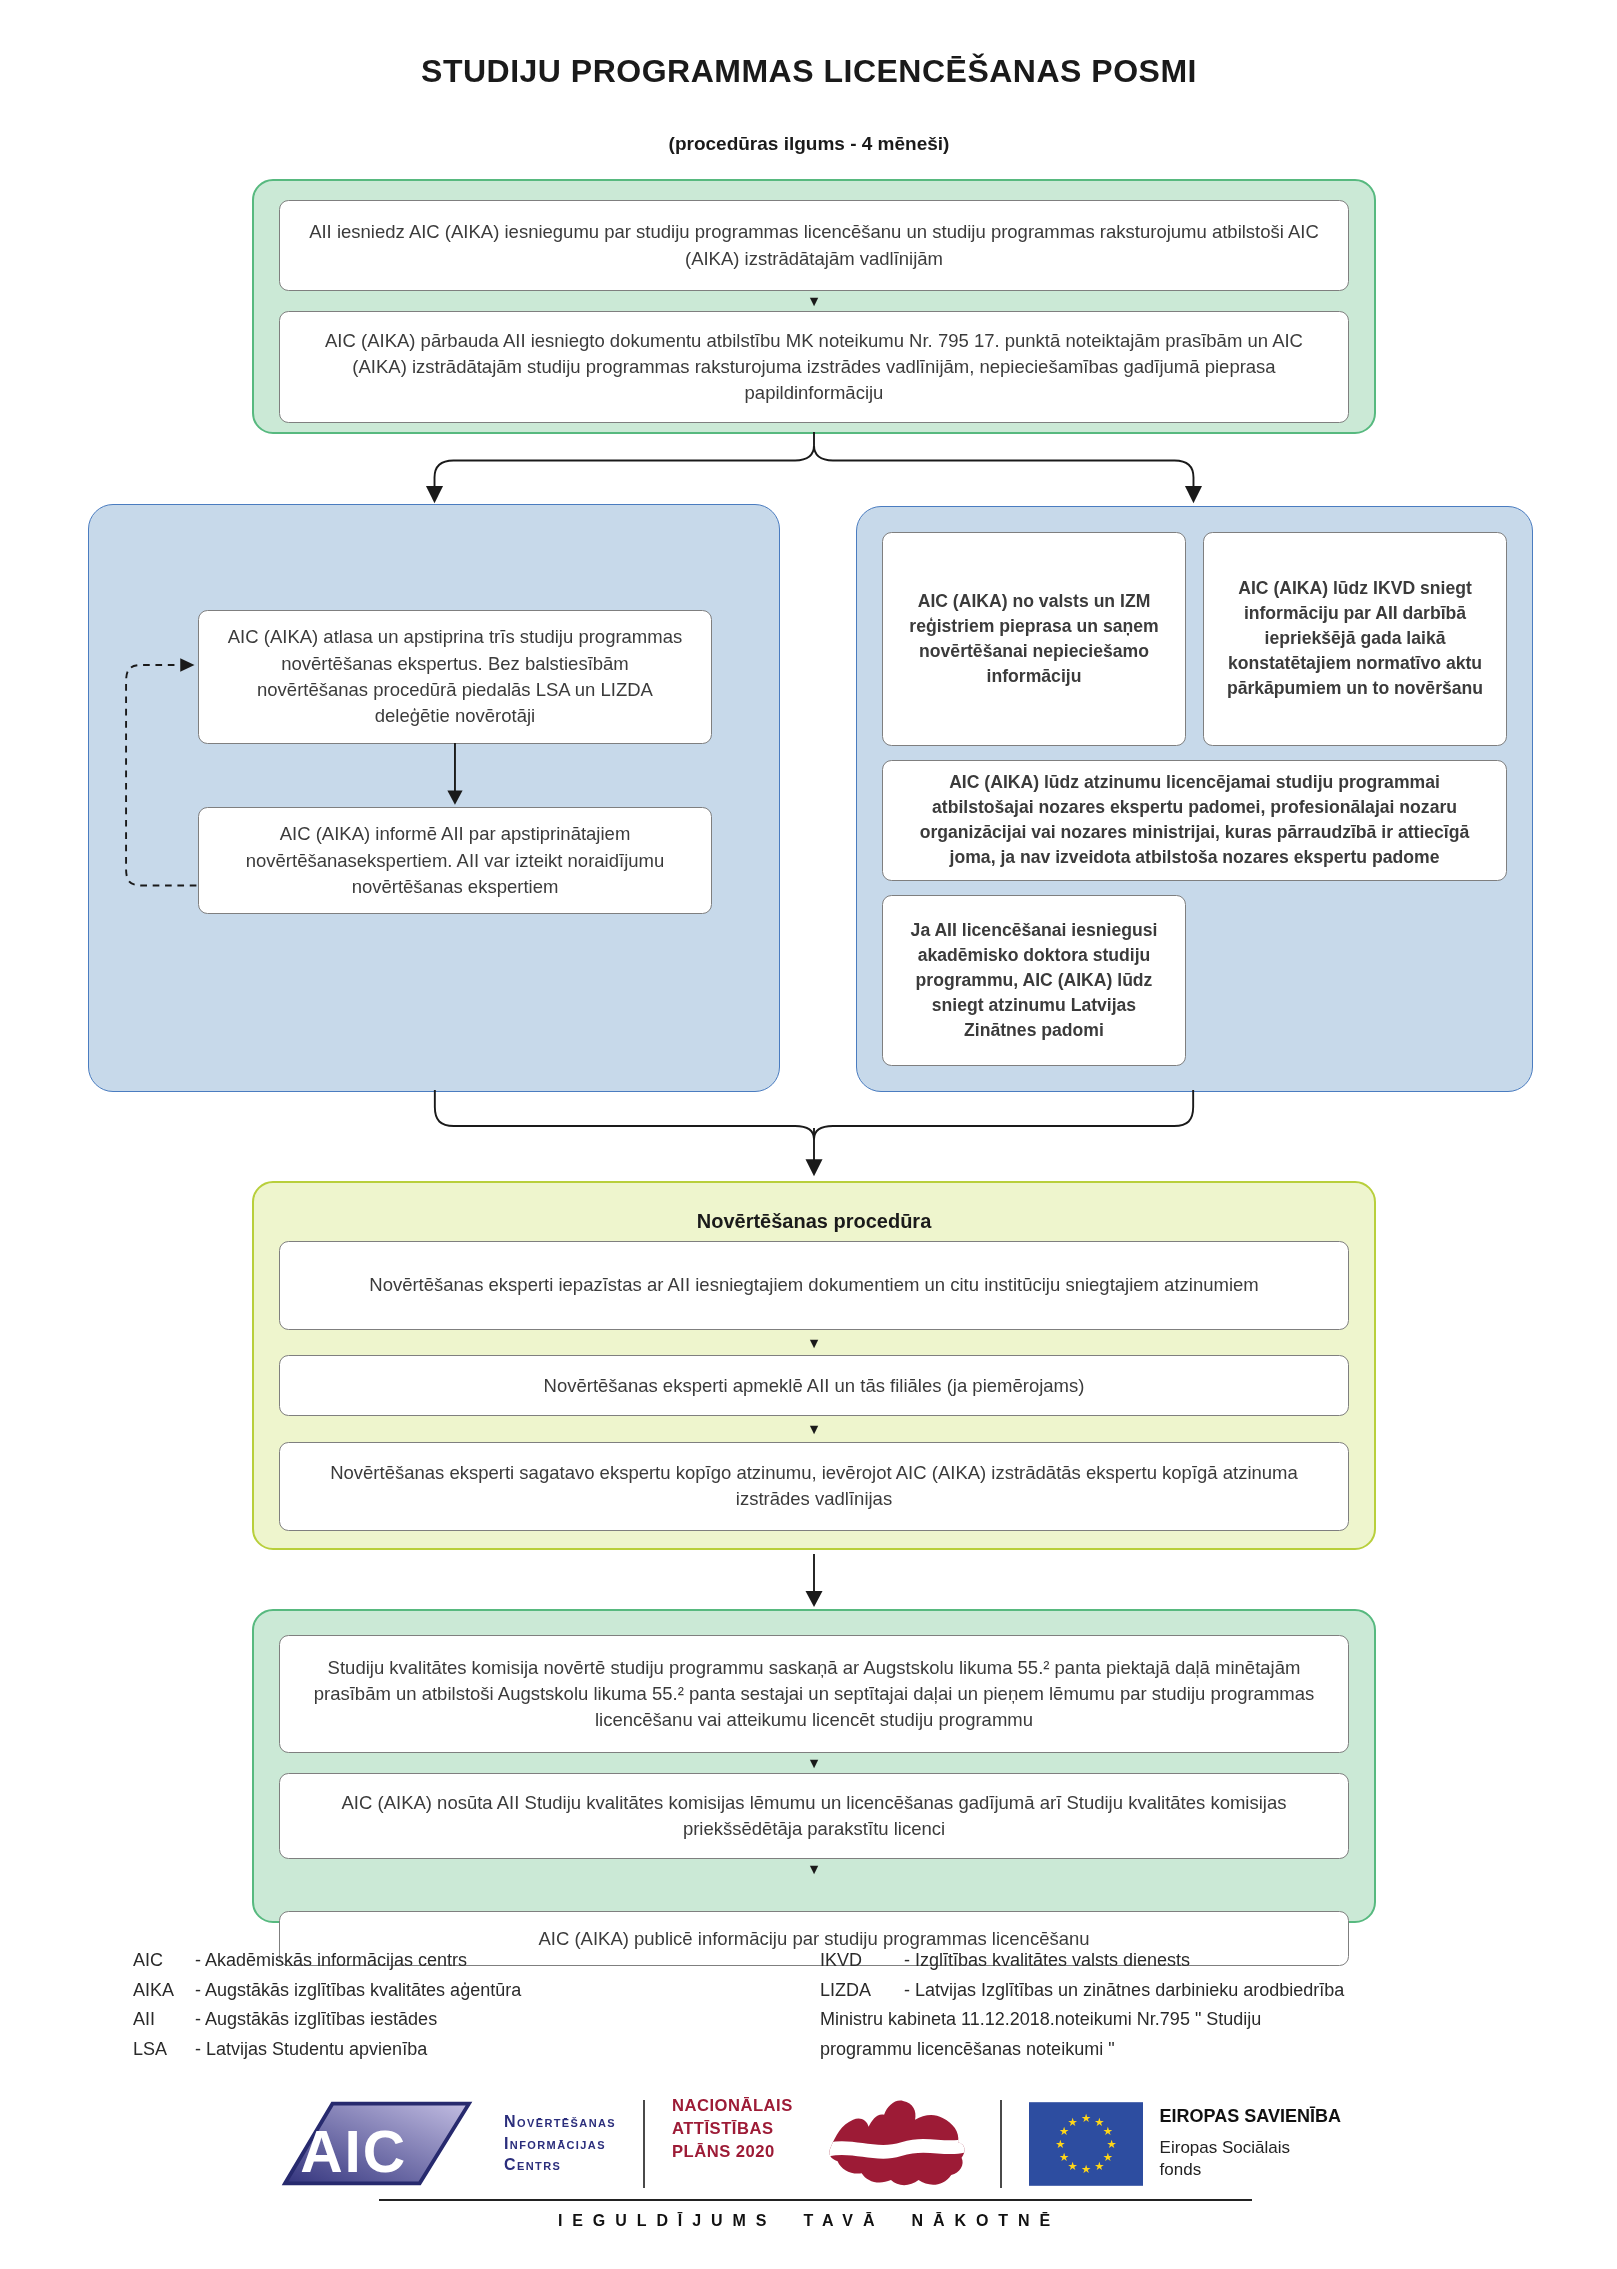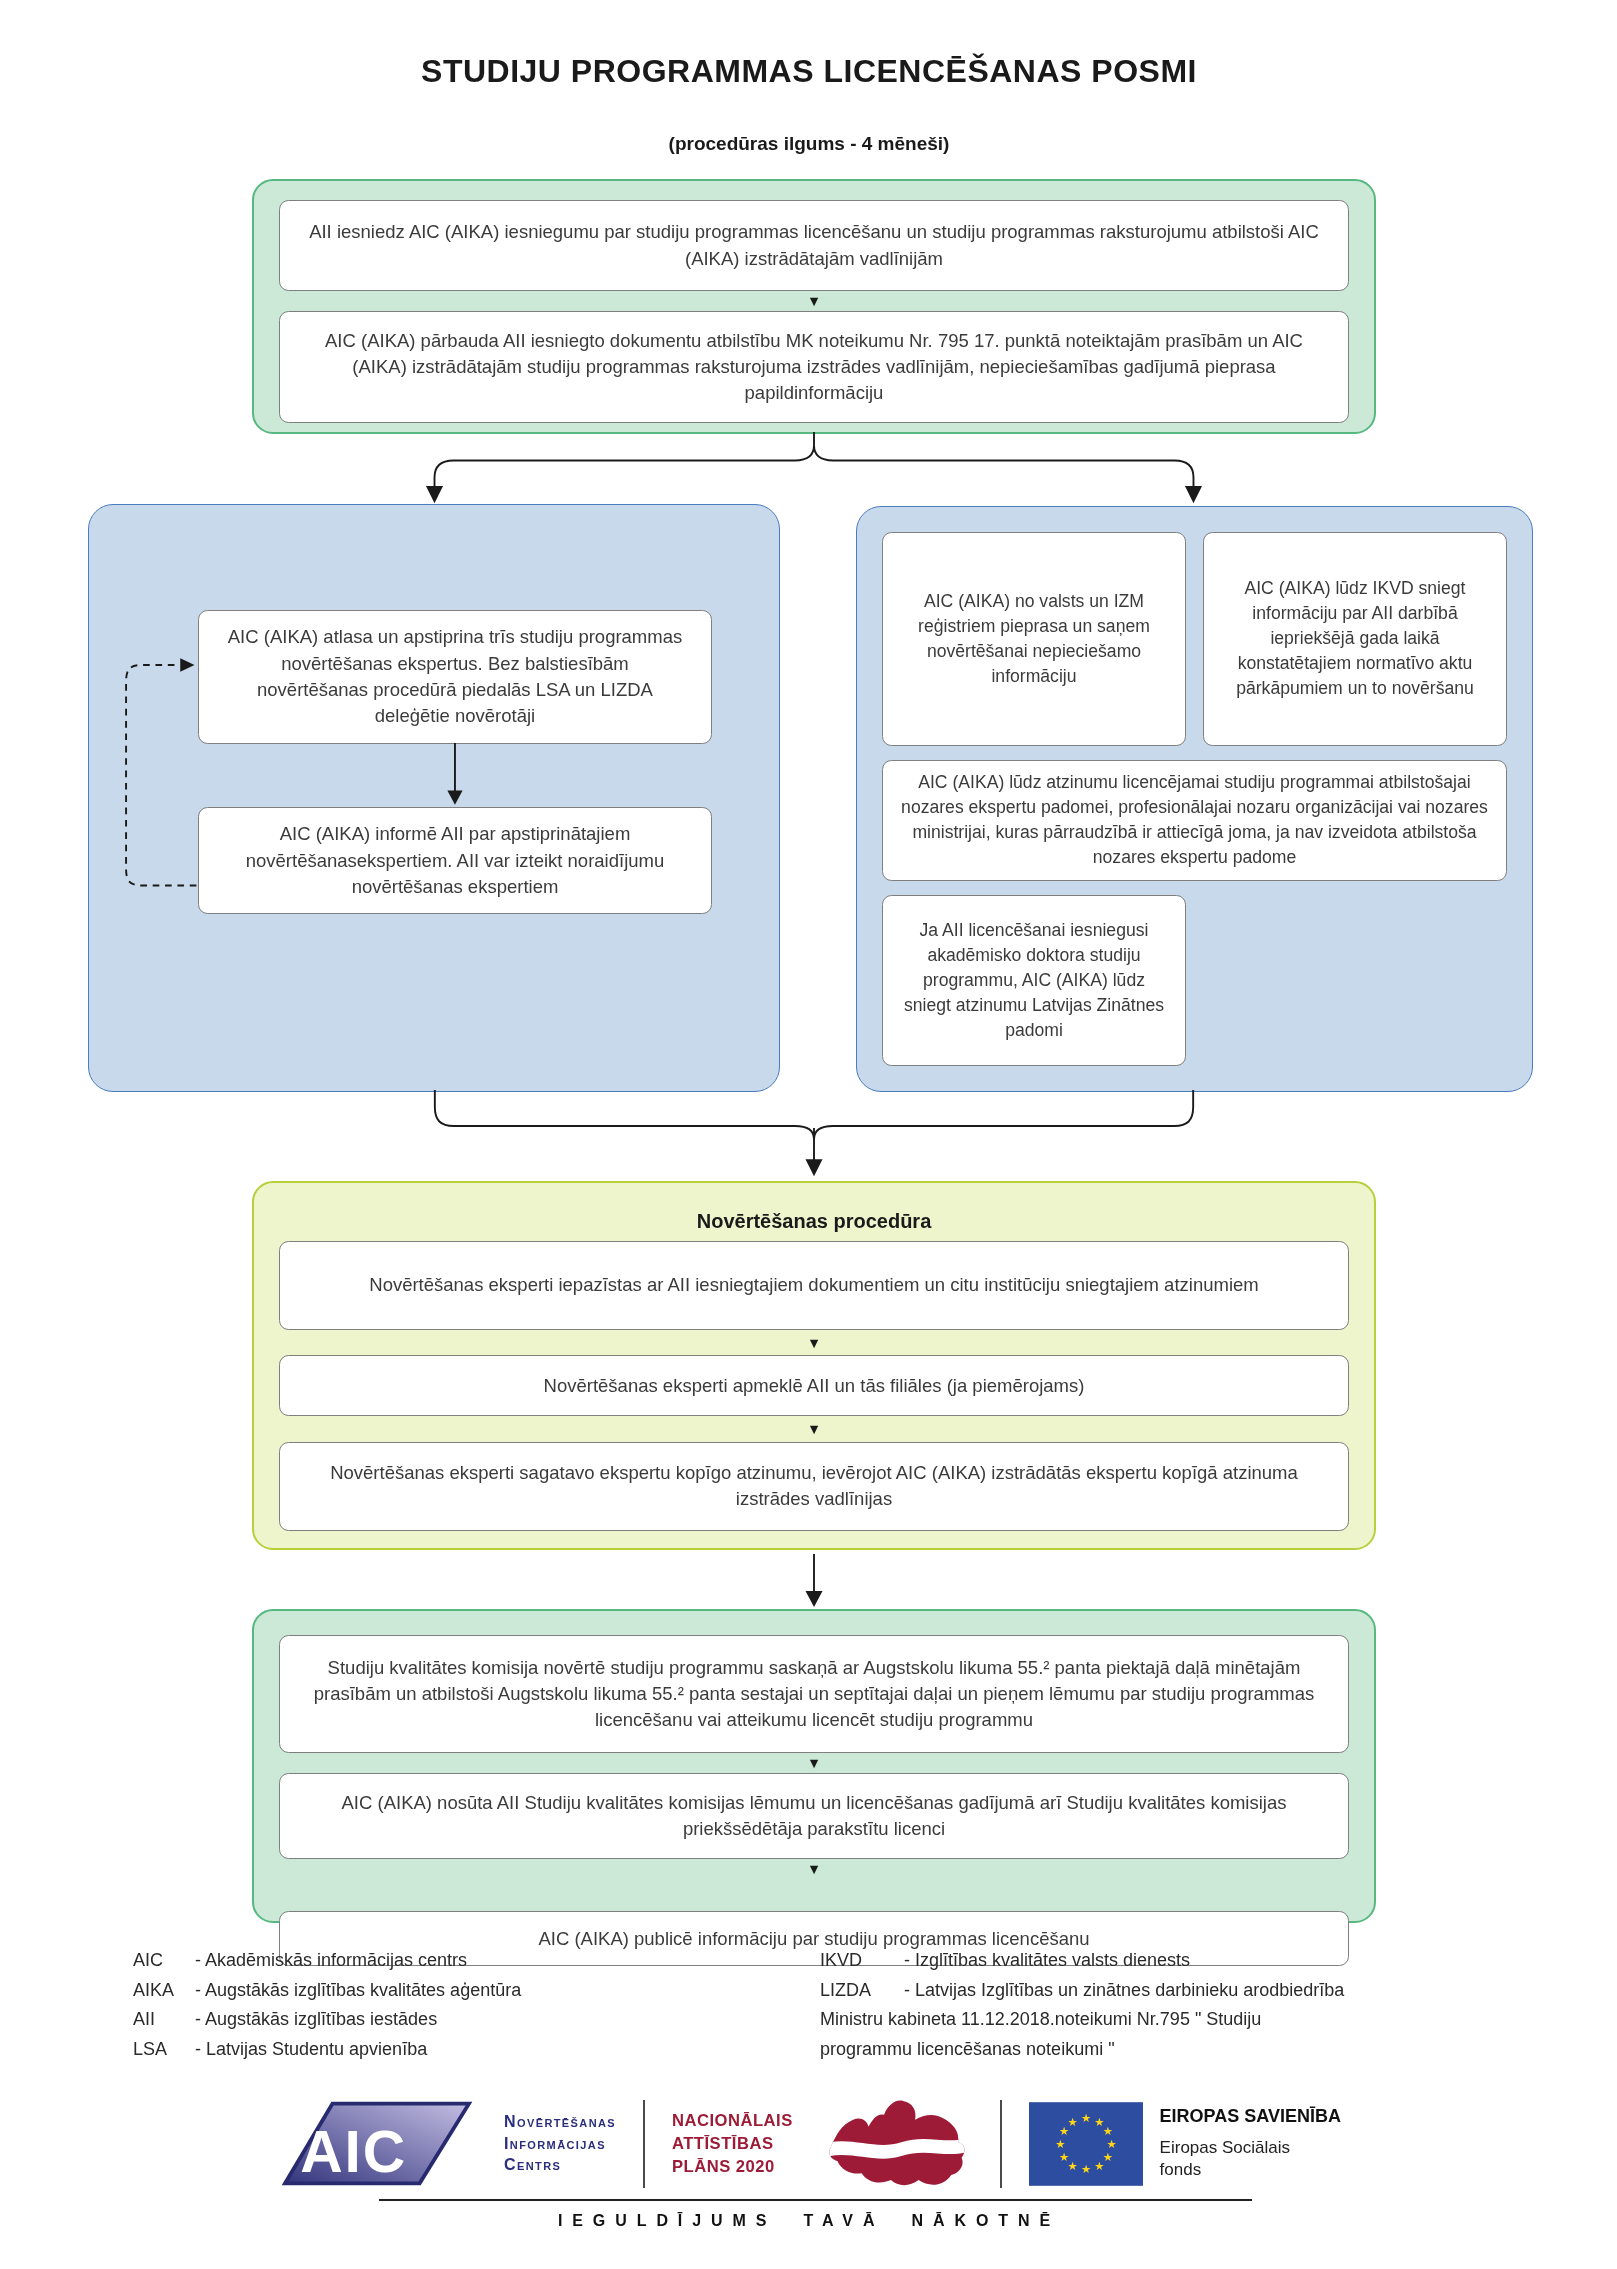--- a/index.html
+++ b/index.html
@@ -29,21 +29,21 @@
   .stage1{left:252px;top:179px;width:1124px;height:255px;padding:19px 25px;}
   .stage1 .wbox.b1{min-height:91px;}
   .stage1 .wbox.b2{min-height:112px;}
   svg.flowlink{position:absolute;overflow:visible;}
   .leftpanel{left:88px;top:504px;width:692px;height:588px;}
   .leftpanel .wbox{position:absolute;left:109px;width:514px;padding:13.3px 25px;}
   .leftpanel .wbox.b1{top:105px;min-height:127px;}
   .leftpanel .wbox.b2{top:302px;min-height:101px;}
   .rightpanel{left:856px;top:506px;width:677px;height:586px;padding:25px;
               display:grid;grid-template-columns:1fr 1fr;grid-template-rows:1.25fr auto 1fr;
-              gap:14.3px 17px;}
+              gap:14.3px 17px;font-weight:bold;}
   .rightpanel .wbox{font-size:17.6px;padding:9.5px 17px;}
   .rightpanel .wide{grid-column:1 / span 2;min-height:118px;}
   .assess{left:252px;top:1181px;width:1124px;height:369px;padding:17px 25px;}
   .assess .ptitle{text-align:center;font-size:20px;font-weight:700;color:var(--ink);padding:9.5px 0 5.7px;}
   .assess .wbox.b1{min-height:89px;}
   .assess .wbox.b2{min-height:61px;}
   .assess .wbox.b3{min-height:89px;}
   .decision{left:252px;top:1609px;width:1124px;height:314px;padding:24px 25px;}
   .decision .wbox.b1{min-height:118px;}
   .decision .wbox.b2{min-height:86px;}
@@ -51,21 +51,21 @@
   .legend{position:absolute;top:1946px;font-size:18px;line-height:29.5px;color:#2a2a2a;}
   .legend.lcol{left:133px;}
   .legend.rcol{left:820px;}
   .legend .row{display:grid;grid-template-columns:62px auto;}
   .legend.rcol .row{grid-template-columns:84px auto;}
   .footerlogos{position:absolute;top:2091px;left:0;width:1618px;height:105px;
                display:flex;align-items:center;justify-content:center;gap:27px;}
   .vdiv{width:1.9px;height:88px;background:#4a4a4a;}
   .aictext{display:flex;flex-direction:column;justify-content:center;color:var(--navy);
            font-variant:small-caps;font-size:16px;font-weight:700;letter-spacing:1.4px;line-height:1.35;}
-  .napblock{display:flex;align-items:center;gap:28px;}
+  .napblock{display:flex;align-items:flex-start;gap:28px;}
   .naptext{color:var(--crimson);font-weight:700;font-size:16.6px;line-height:1.4;letter-spacing:0.5px;}
   .eublock{display:flex;align-items:center;gap:17px;}
   .eutext .t1{font-size:18px;font-weight:700;color:#111;margin-bottom:9.5px;}
   .eutext .t2{font-size:17px;color:#222;width:152px;line-height:1.3;}
   .frule{position:absolute;left:379px;top:2199px;width:873px;height:1.9px;background:#222;}
   .slogan{position:absolute;top:2212px;left:0;width:100%;text-align:center;
           font-size:16px;font-weight:600;color:#111;letter-spacing:.62em;word-spacing:.8em;}
 </style>
 </head>
 <body>

